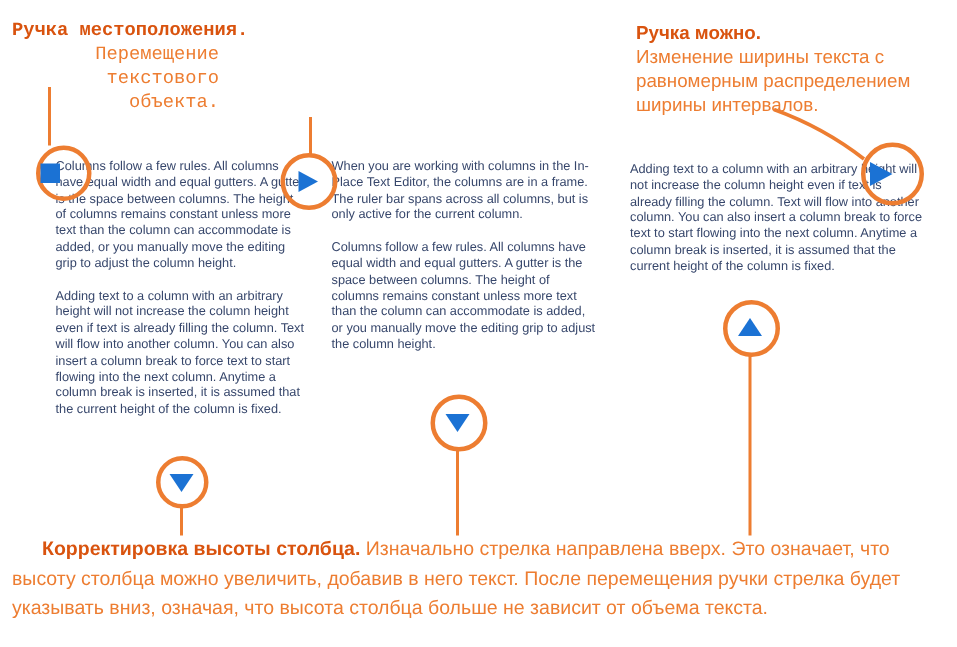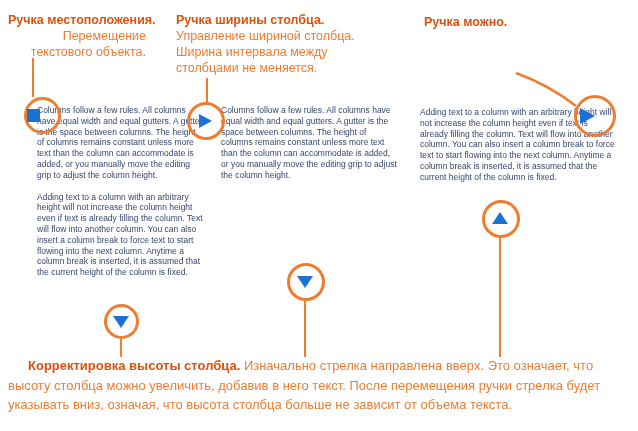--- a/index.html
+++ b/index.html
@@ -33,48 +33,46 @@
   .tri-right{position:absolute;width:0;height:0;border-top:7px solid transparent;border-bottom:7px solid transparent;border-left:13px solid var(--blue);}
   .tri-right.big{border-top-width:8px;border-bottom-width:8px;border-left-width:15px;}
   .tri-down{position:absolute;width:0;height:0;border-left:8px solid transparent;border-right:8px solid transparent;border-top:12px solid var(--blue);}
   .tri-up{position:absolute;width:0;height:0;border-left:8px solid transparent;border-right:8px solid transparent;border-bottom:12px solid var(--blue);}
 </style>
 </head>
 <body>
 
 <div class="canvas">
 
-  <div class="ann" style="left:8px;top:12px;">
+  <div class="ann" style="left:8px;top:12px;font-family:Liberation Mono, monospace;">
     <div class="ann-title">Ручка местоположения.</div>
     <div class="ann-body" style="width:138px;text-align:right;">Перемещение текстового объекта.</div>
   </div>
 
-  <div class="ann" style="left:176px;top:12px;">
-    <div class="ann-title">Ручка ширины столбца.</div>
-    <div class="ann-body" style="width:192px;">Управление шириной столбца. Ширина интервала между столбцами не меняется.</div>
-  </div>
 
   <div class="ann" style="left:424px;top:14px;">
     <div class="ann-title">Ручка можно.</div>
+    <div class="ann-body" style="width:202px;">Изменение ширины текста с равномерным распределением ширины интервалов.</div>
   </div>
 
   <div class="vline" style="left:32px;top:58px;height:39px;"></div>
   <div class="vline" style="left:206px;top:78px;height:25px;"></div>
   <svg class="curve" width="638" height="431" viewBox="0 0 638 431">
     <path d="M516,73 Q549,85 576,106" fill="none" stroke="#ed7d31" stroke-width="2.4"></path>
   </svg>
   <div class="vline" style="left:120px;top:338px;height:19px;"></div>
   <div class="vline" style="left:304px;top:300px;height:57px;"></div>
   <div class="vline" style="left:499px;top:237px;height:120px;"></div>
 
   <div class="col" style="left:37px;top:105px;width:167px;">
     <p>Columns follow a few rules. All columns have equal width and equal gutters. A gutter is the space between columns. The height of columns remains constant unless more text than the column can accommodate is added, or you manually move the editing grip to adjust the column height.</p>
     <p>Adding text to a column with an arbitrary height will not increase the column height even if text is already filling the column. Text will flow into another column. You can also insert a column break to force text to start flowing into the next column. Anytime a column break is inserted, it is assumed that the current height of the column is fixed.</p>
   </div>
   <div class="col" style="left:221px;top:105px;width:178px;">
+    <p>When you are working with columns in the In-Place Text Editor, the columns are in a frame. The ruler bar spans across all columns, but is only active for the current column.</p>
     <p>Columns follow a few rules. All columns have equal width and equal gutters. A gutter is the space between columns. The height of columns remains constant unless more text than the column can accommodate is added, or you manually move the editing grip to adjust the column height.</p>
   </div>
   <div class="col" style="left:420px;top:107px;width:196px;">
     <p>Adding text to a column with an arbitrary height will not increase the column height even if text is already filling the column. Text will flow into another column. You can also insert a column break to force text to start flowing into the next column. Anytime a column break is inserted, it is assumed that the current height of the column is fixed.</p>
   </div>
 
   <div class="ring" style="left:24px;top:97px;width:37px;height:37px;"></div>
   <div class="grip-square" style="left:27px;top:109px;"></div>
 
   <div class="ring" style="left:187px;top:102px;width:38px;height:38px;"></div>

